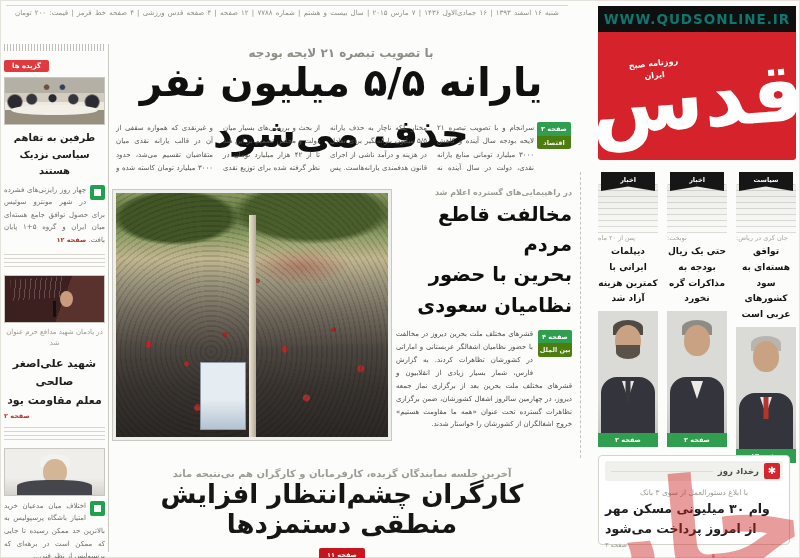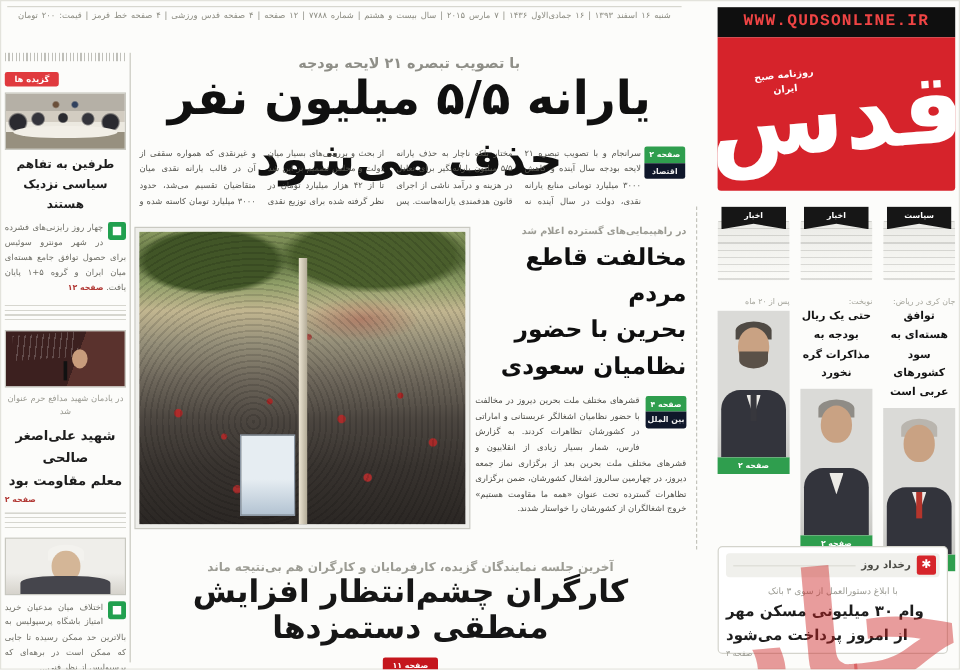--- a/index.html
+++ b/index.html
@@ -6,22 +6,22 @@
   .page{position:relative;width:800px;height:558px;background:#fcfcfa;overflow:hidden;
         font-family:"DejaVu Sans",sans-serif;direction:rtl;box-shadow:inset 0 0 0 1px #e3e3dc;}
 
   
   .topline{position:absolute;top:5px;left:6px;width:562px;border-top:1px solid #d7d7cf;}
   .dateline{position:absolute;top:9px;left:6px;width:562px;font-size:7px;color:#8c8c82;
             text-align:center;word-spacing:1px;letter-spacing:.1px;}
 
   
   .masthead{position:absolute;top:6px;right:4px;width:198px;}
-  .mast-url{background:#0f0f0f;color:#ef4444;font-weight:700;text-align:center;
-            font-size:13.5px;letter-spacing:1px;padding:5px 0;direction:ltr;font-family:Liberation Mono, monospace;}
+  .mast-url{background:#0f0f0f;color:#0f766e;font-weight:700;text-align:center;
+            font-size:13.5px;letter-spacing:1px;padding:5px 0;direction:ltr;}
   .mast-logo{position:relative;height:128px;background:#d6232b;border-radius:0 0 3px 3px;overflow:hidden;}
   .mast-logo .big{position:absolute;inset:0;display:flex;align-items:center;justify-content:center;
                   color:#fff;font-size:82px;font-weight:800;transform:rotate(-4deg) translateY(2px);}
   .mast-tagline{position:absolute;top:26px;left:30px;width:52px;color:#fff;font-size:8px;
                 font-weight:700;text-align:center;line-height:1.5;transform:rotate(-6deg);}
 
   
   .vr-sidebar{position:absolute;left:108px;top:44px;bottom:6px;width:0;border-left:1px solid #c9c9c0;}
   .vr-rail{position:absolute;left:580px;top:172px;height:286px;width:0;border-left:1px dashed #c4c4bc;}
 
@@ -29,21 +29,21 @@
   .lead-kicker{position:absolute;top:46px;left:116px;width:450px;text-align:center;
                font-size:12px;font-weight:700;color:#8f8f88;}
   .lead-headline{position:absolute;top:58px;left:112px;width:458px;text-align:center;
                  font-size:39px;font-weight:800;color:#101010;line-height:1.3;letter-spacing:-.5px;}
   .lead-body{position:absolute;top:122px;left:116px;width:418px;height:60px;overflow:hidden;
              column-count:4;column-gap:10px;font-size:7px;line-height:1.9;text-align:justify;color:#55554f;}
 
   
   .badge2{width:34px;font-size:6.5px;font-weight:700;color:#fff;text-align:center;line-height:1;}
   .badge2 .g{background:#2f9e4e;padding:4px 0 3px;border-radius:2px 2px 0 0;}
-  .badge2 .b{background:#0f172a;padding:4px 0 3px;border-radius:0 0 2px 2px;color:#efefef;}
+  .badge2 .b{background:#4d7c0f;padding:4px 0 3px;border-radius:0 0 2px 2px;color:#efefef;}
   .lead-badge{position:absolute;top:122px;left:537px;}
 
   
   .main-photo{position:absolute;top:190px;left:113px;width:278px;height:250px;
               border:3px solid #eeeeea;outline:1px solid #c9c9c1;box-sizing:border-box;overflow:hidden;
               background:
                 radial-gradient(circle at 12% 62%, rgba(193,38,38,.85) 0 3px, transparent 4px),
                 radial-gradient(circle at 26% 70%, rgba(193,38,38,.8) 0 2px, transparent 3px),
                 radial-gradient(circle at 40% 58%, rgba(180,30,30,.8) 0 2px, transparent 3px),
                 radial-gradient(circle at 62% 64%, rgba(193,38,38,.8) 0 3px, transparent 4px),
@@ -124,21 +124,21 @@
 
   
   .rail{position:absolute;top:172px;right:4px;width:198px;display:flex;gap:9px;}
   .rail-col{width:60px;display:flex;flex-direction:column;}
   .rib{align-self:center;width:54px;background:#161616;color:#fff;font-size:6.5px;font-weight:700;
        text-align:center;padding:4px 0 7px;z-index:2;
        clip-path:polygon(0 0,100% 0,100% 100%,50% 76%,0 100%);}
   .ghost{height:50px;margin-top:-7px;border-radius:2px;
          background-image:repeating-linear-gradient(180deg, rgba(110,110,104,.22) 0 1px, transparent 1px 6px),
                           linear-gradient(180deg,#eaeae6,#fbfbf8);}
-  .r-kicker{margin-top:13px;font-size:6.5px;color:#a5a59c;text-align:right;}
+  .r-kicker{margin-top:0;font-size:6.5px;color:#a5a59c;text-align:left;}
   .r-head{margin-top:2px;min-height:50px;font-size:9px;font-weight:800;color:#141414;
           text-align:center;line-height:1.75;}
   .portrait{position:relative;height:122px;margin-top:4px;overflow:hidden;
             background:linear-gradient(180deg,#dadad7 0 70%,#c8c8c4 100%);}
   .p-hair{position:absolute;top:9px;left:50%;transform:translateX(-50%);
           width:30px;height:15px;border-radius:50% 50% 0 0;}
   .p-face{position:absolute;top:14px;left:50%;transform:translateX(-50%);
           width:26px;height:31px;border-radius:50% 50% 46% 46%;background:#c9a283;}
   .p-beard{position:absolute;top:34px;left:50%;transform:translateX(-50%);
            width:24px;height:14px;border-radius:0 0 50% 50%;background:#5a5148;}
@@ -304,20 +304,21 @@
         <div class="p-suit"></div>
         <div class="p-shirt"></div>
       </div>
       <div class="r-pbadge">صفحه ۲</div>
     </div>
 
     <div class="rail-col">
       <div class="rib">اخبار</div>
       <div class="ghost"></div>
       <div class="r-kicker">پس از ۲۰ ماه</div>
+      <div class="r-head">دیپلمات ایرانی با کمترین هزینه آزاد شد</div>
       <div class="portrait">
         <div class="p-hair hair-dark"></div>
         <div class="p-face"></div>
         <div class="p-beard"></div>
         <div class="p-suit"></div>
         <div class="p-shirt"></div>
         <div class="p-tie"></div>
       </div>
       <div class="r-pbadge">صفحه ۲</div>
     </div>

